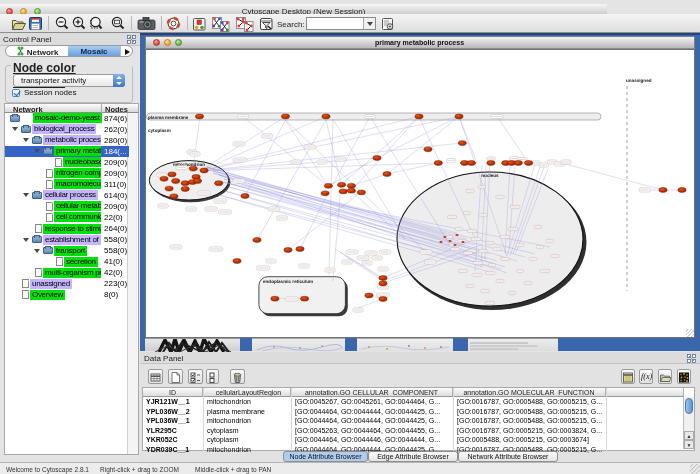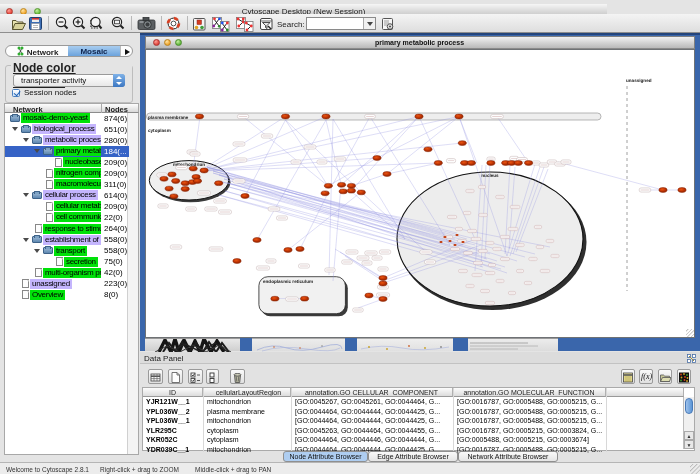--- a/index.html
+++ b/index.html
@@ -220,20 +220,30 @@
     <div class="tsep" style="left:131px"></div>
     <div class="tsep" style="left:161px"></div>
     <div class="tsep" style="left:187px"></div>
     <div id="searchlbl">Search:</div>
     <div id="searchfield">
         <div class="arrowbox"></div>
       </div>
   </div>
 
   <div id="leftpanel" class="abs">
+    <div id="cpheader">
+        <span class="t">Control Panel</span>
+        <svg width="9" height="9" viewBox="0 0 9 9" style="position:absolute;right:4px;top:2px">
+          <rect x="0.5" y="0.5" width="3" height="3" fill="#fff" stroke="#4a6fa5" stroke-width="0.8"></rect>
+          <rect x="5.5" y="0.5" width="3" height="3" fill="#fff" stroke="#4a6fa5" stroke-width="0.8"></rect>
+          <rect x="0.5" y="5.5" width="3" height="3" fill="#fff" stroke="#4a6fa5" stroke-width="0.8"></rect>
+          <rect x="5.5" y="5.5" width="3" height="3" fill="#fff" stroke="#4a6fa5" stroke-width="0.8"></rect>
+          <line x1="2" y1="2" x2="7" y2="7" stroke="#9a8a40" stroke-width="1"></line>
+        </svg>
+      </div>
     <div id="cptabs">
       <div id="tab-network"><svg width="9" height="10" viewBox="0 0 9 10" style="vertical-align:-1px">
             <line x1="3" y1="2" x2="6" y2="8" stroke="#333" stroke-width="0.8"></line>
             <line x1="3" y1="8" x2="6" y2="2" stroke="#333" stroke-width="0.8"></line>
             <circle cx="3" cy="2" r="1.5" fill="#2fae2f"></circle>
             <circle cx="6" cy="2" r="1.5" fill="#2fae2f"></circle>
             <circle cx="3" cy="8" r="1.5" fill="#2fae2f"></circle>
             <circle cx="6" cy="8" r="1.5" fill="#2fae2f"></circle>
           </svg> Network</div>
       <div id="tab-mosaic">Mosaic</div>
@@ -247,28 +257,28 @@
     <div id="cklbl">Session nodes</div>
     <div id="treehdr">
         <span class="h1">Network</span>
         <span class="dv"></span>
         <span class="h2">Nodes</span>
       </div>
     <div id="treebox">
       <div class="sb"></div>
       <div class="trow" style="top:-0.5px">
           <span class="fold" style="left:5px"></span>
-          <span class="tlabel bgG" style="left:16px;max-width:80px;">mosaic-demo-yeast</span>
+          <span class="tlabel bgG" style="left:28px;max-width:80px;">mosaic-demo-yeast</span>
           <span class="tnum" style="">874(6)</span>
         </div>
       <div class="trow" style="top:10.6px">
           <span class="tri" style="left:7px"></span>
           <span class="fold" style="left:16px"></span>
           <span class="tlabel bgR" style="left:27px;max-width:69px;">biological_process</span>
-          <span class="tnum" style="">651(0)</span>
+          <span class="tnum" style="">262(0)</span>
         </div>
       <div class="trow" style="top:21.6px">
           <span class="tri" style="left:18px"></span>
           <span class="fold" style="left:27px"></span>
           <span class="tlabel bgR" style="left:38px;max-width:58px;">metabolic process</span>
           <span class="tnum" style="">280(0)</span>
         </div>
       <div class="trow sel" style="top:32.7px">
           <span class="tri" style="left:29px"></span>
           <span class="fold" style="left:38px"></span>
@@ -319,21 +329,21 @@
         </div>
       <div class="trow" style="top:132.1px">
           <span class="tri" style="left:29px"></span>
           <span class="fold" style="left:38px"></span>
           <span class="tlabel bgG" style="left:49px;max-width:47px;">transport</span>
           <span class="tnum" style="">558(0)</span>
         </div>
       <div class="trow" style="top:143.2px">
           <span class="leafi" style="left:51px"></span>
           <span class="tlabel bgG" style="left:59px;max-width:37px;">secretion</span>
-          <span class="tnum" style="">75(0)</span>
+          <span class="tnum" style="">41(0)</span>
         </div>
       <div class="trow" style="top:154.2px">
           <span class="leafi" style="left:30px"></span>
           <span class="tlabel bgG" style="left:38px;max-width:58px;max-width:58px;">multi-organism pro</span>
           <span class="tnum" style="">42(0)</span>
         </div>
       <div class="trow" style="top:165.3px">
           <span class="leafi" style="left:17px"></span>
           <span class="tlabel bgR" style="left:25px;max-width:71px;">unassigned</span>
           <span class="tnum" style="">223(0)</span>

